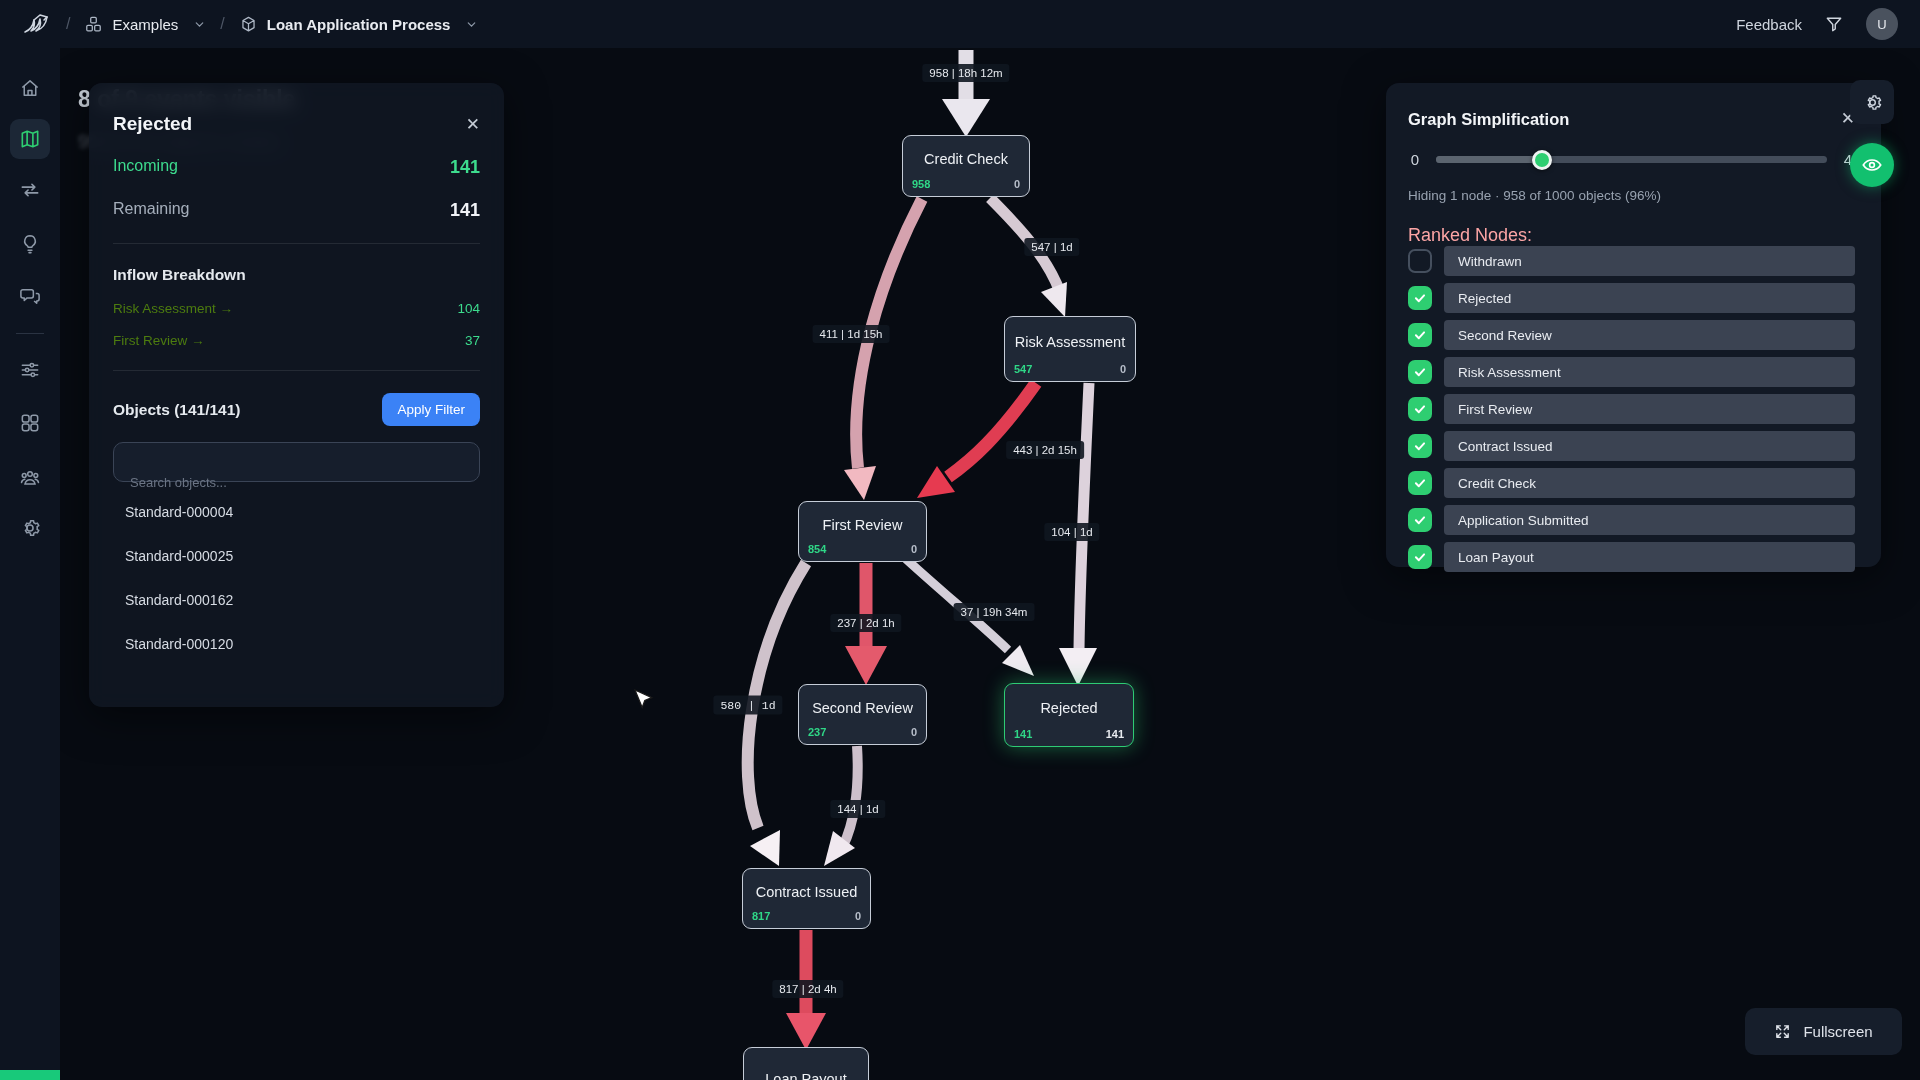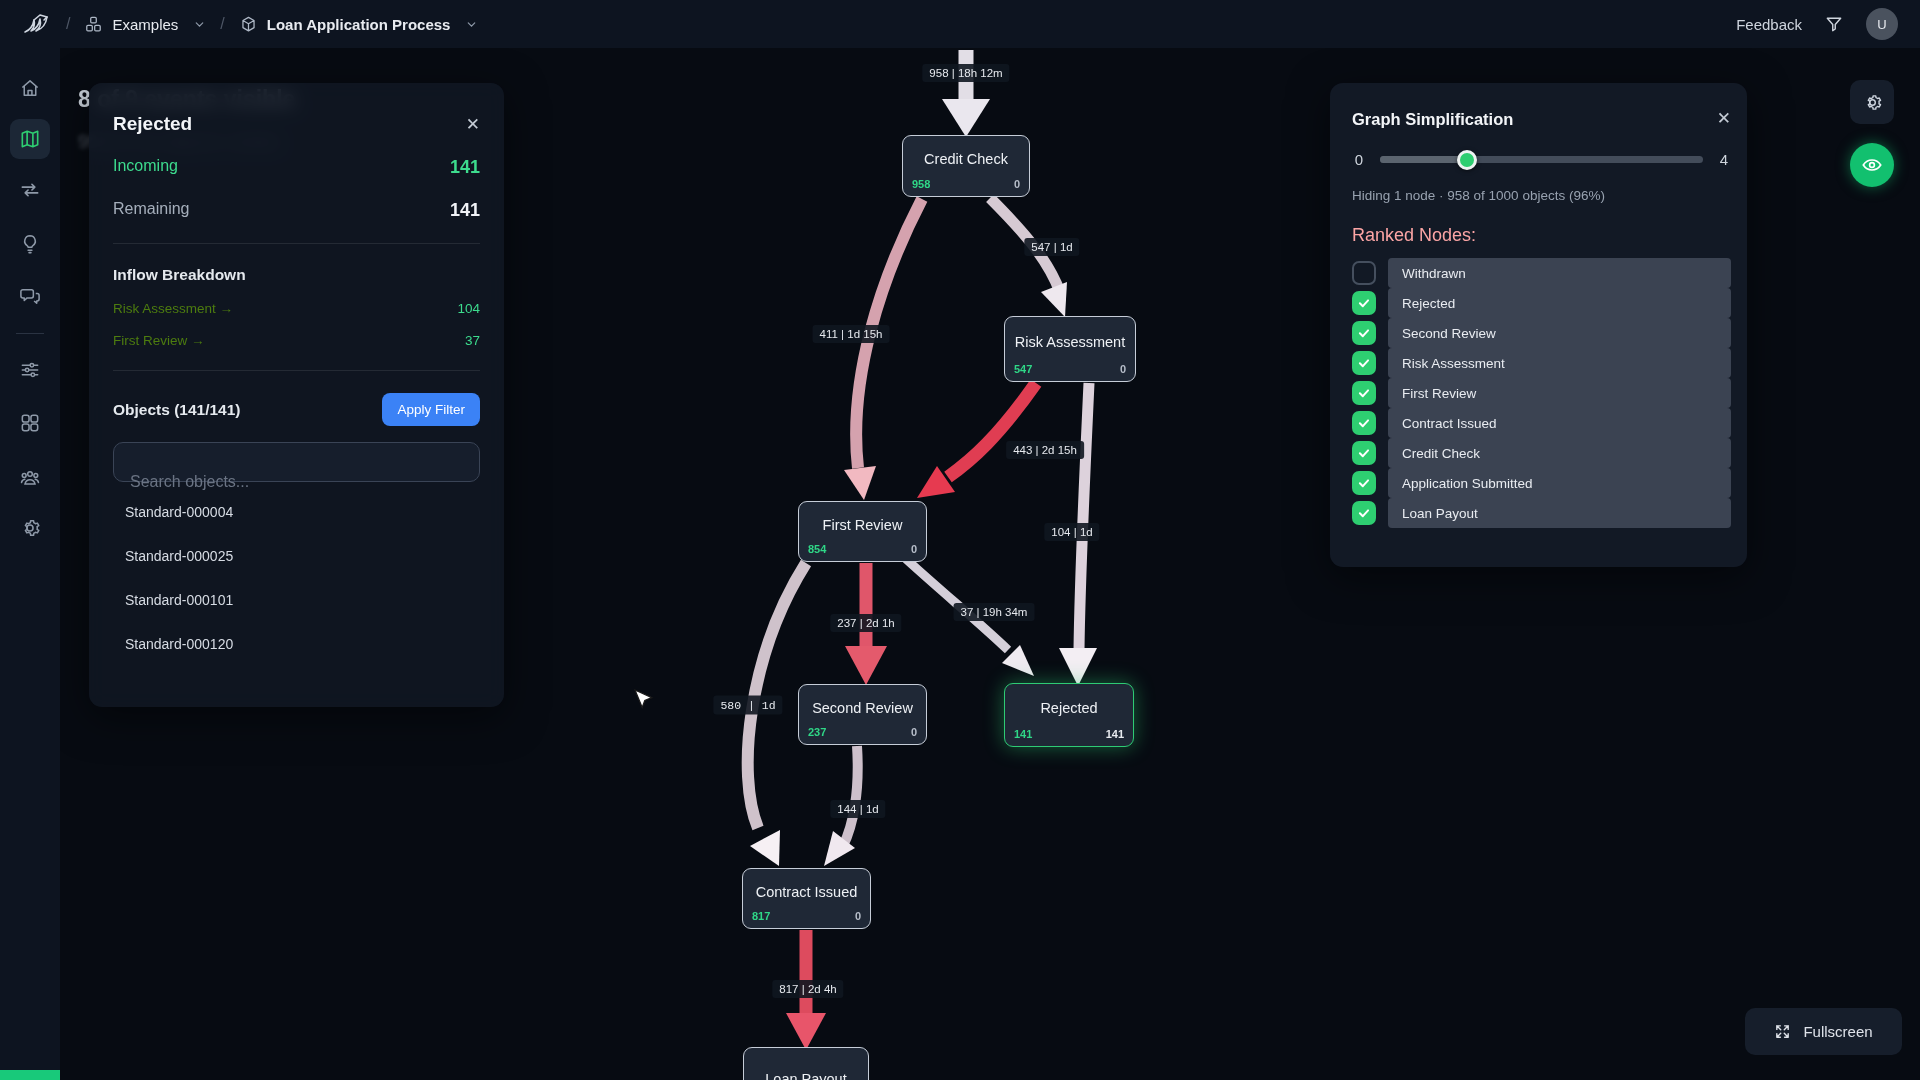--- a/index.html
+++ b/index.html
@@ -49,37 +49,37 @@
   .stat-row .sval{font-size:18px;font-weight:bold;color:#f1f3f7;}
   .stat-row.green .slabel,.stat-row.green .sval{color:#3ddc8e;}
   .np-divider{height:1px;background:rgba(255,255,255,.09);margin:22px 0;}
   .np-section-title{color:#e5e9ee;font-size:15.5px;font-weight:600;}
   .inflow-row{display:flex;justify-content:space-between;margin-top:17px;}
   .inflow-row .ilabel{color:#4d7c0f;font-size:13.5px;}
   .inflow-row .ival{color:#3ddc8e;font-size:13.5px;}
   .objects-head{display:flex;justify-content:space-between;align-items:center;}
   .apply-btn{background:#3b82f6;color:#fff;font-size:13.5px;border:none;border-radius:8px;padding:9px 15px;cursor:default;}
   .search-box{margin-top:16px;height:40px;border:1px solid #3a4456;background:rgba(30,39,54,.55);border-radius:10px;display:flex;align-items:center;padding:0 14px;}
-  .search-box input{background:transparent;border:none;outline:none;width:100%;color:#d7dce4;font-size:16px;margin-top:40px;}
+  .search-box input{background:transparent;border:none;outline:none;width:100%;color:#d7dce4;font-size:13px;margin-top:40px;}
   .search-box input::placeholder{color:#6b7484;}
   .obj-list{margin-top:8px;}
   .obj-item{color:#d7dce4;font-size:14px;padding:14px 0 14px 12px;}
 
   
-  .simp-panel{position:absolute;left:1330px;top:83px;width:417px;height:484px;background:rgba(19,26,38,.97);border-radius:13px;box-shadow:0 10px 40px rgba(0,0,0,.5);z-index:6;padding:27px 16px 0 22px;}
+  .simp-panel{position:absolute;left:1386px;top:83px;width:495px;height:484px;background:rgba(19,26,38,.97);border-radius:13px;box-shadow:0 10px 40px rgba(0,0,0,.5);z-index:6;padding:27px 26px 0 22px;}
   .sp-title-row{display:flex;justify-content:space-between;align-items:flex-start;}
   .sp-title{color:#f3f5f8;font-size:16.5px;font-weight:600;}
   .slider-row{display:flex;align-items:center;margin-top:22px;gap:14px;}
   .slider-minmax{color:#cfd5dd;font-size:15px;width:14px;text-align:center;}
   .slider-track{position:relative;flex:1;height:7px;border-radius:4px;background:#434c5a;}
   .slider-fill{position:absolute;left:0;top:0;height:7px;border-radius:4px;background:#5b646f;}
   .slider-thumb{position:absolute;top:50%;width:20px;height:20px;border-radius:50%;background:#2ece71;border:3px solid #eef3f2;transform:translate(-50%,-50%);box-shadow:0 1px 4px rgba(0,0,0,.5);}
   .sp-status{margin-top:20px;color:#98a2b0;font-size:13.5px;}
   .sp-ranked{margin-top:22px;color:#fca5a5;font-size:18px;}
-  .rank-list{margin-top:12px;display:flex;flex-direction:column;}
+  .rank-list{display:flex;flex-direction:column;gap:7px;}
   .rank-row{display:flex;align-items:center;gap:12px;}
   .rank-check{width:24px;height:24px;border-radius:7px;flex:0 0 auto;display:flex;align-items:center;justify-content:center;}
   .rank-check.checked{background:#2ece71;}
   .rank-check.unchecked{background:transparent;border:2px solid #454f5e;}
   .rank-pill{flex:1;height:30px;background:#3b4352;border-radius:4px;display:flex;align-items:center;padding-left:14px;color:#e9ecf1;font-size:13.5px;}
 
   
   .float-gear{position:absolute;left:1850px;top:80px;width:44px;height:44px;border-radius:10px;background:#161e2b;color:#cfd6e0;display:flex;align-items:center;justify-content:center;z-index:7;}
   .float-eye{position:absolute;left:1850px;top:143px;width:44px;height:44px;border-radius:50%;background:#12c06f;color:#fff;display:flex;align-items:center;justify-content:center;z-index:7;box-shadow:0 0 14px rgba(18,192,111,.5);}
   .fullscreen-btn{position:absolute;left:1745px;top:1008px;width:157px;height:47px;border-radius:10px;background:#161e2b;color:#dfe3ea;display:flex;align-items:center;justify-content:center;gap:12px;font-size:15px;z-index:7;}
@@ -320,21 +320,21 @@
     <div class="objects-head">
       <span class="np-section-title">Objects (141/141)</span>
       <button class="apply-btn">Apply Filter</button>
     </div>
     <div class="search-box">
       <input placeholder="Search objects..." style="">
     </div>
     <div class="obj-list" id="obj-list">
         <div class="obj-item">Standard-000004</div>
         <div class="obj-item">Standard-000025</div>
-        <div class="obj-item">Standard-000101</div>
+        <div class="obj-item">Standard-000162</div>
         <div class="obj-item">Standard-000120</div>
       </div>
   </div>
 
   <div class="simp-panel">
     <div class="sp-title-row">
       <span class="sp-title">Graph Simplification</span>
       <span class="close-btn">✕</span>
     </div>
     <div class="slider-row">

